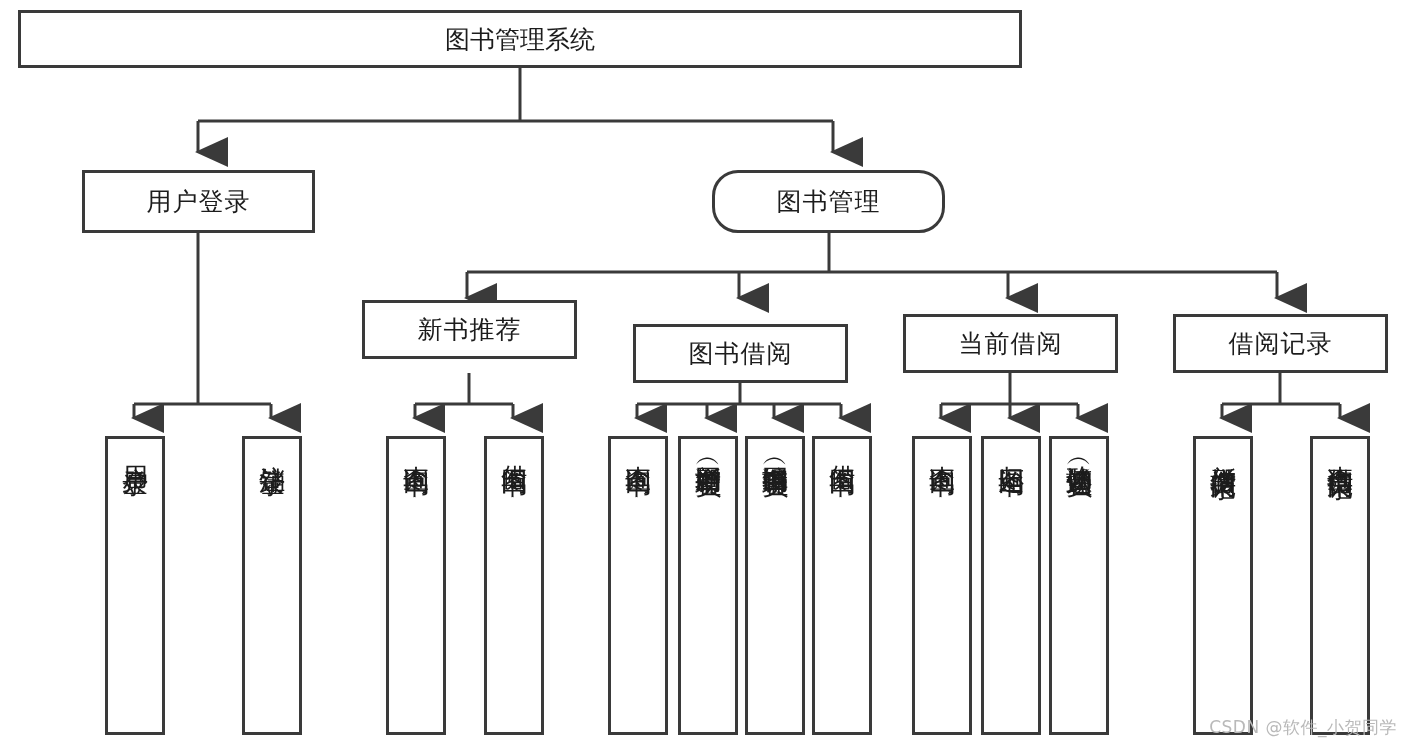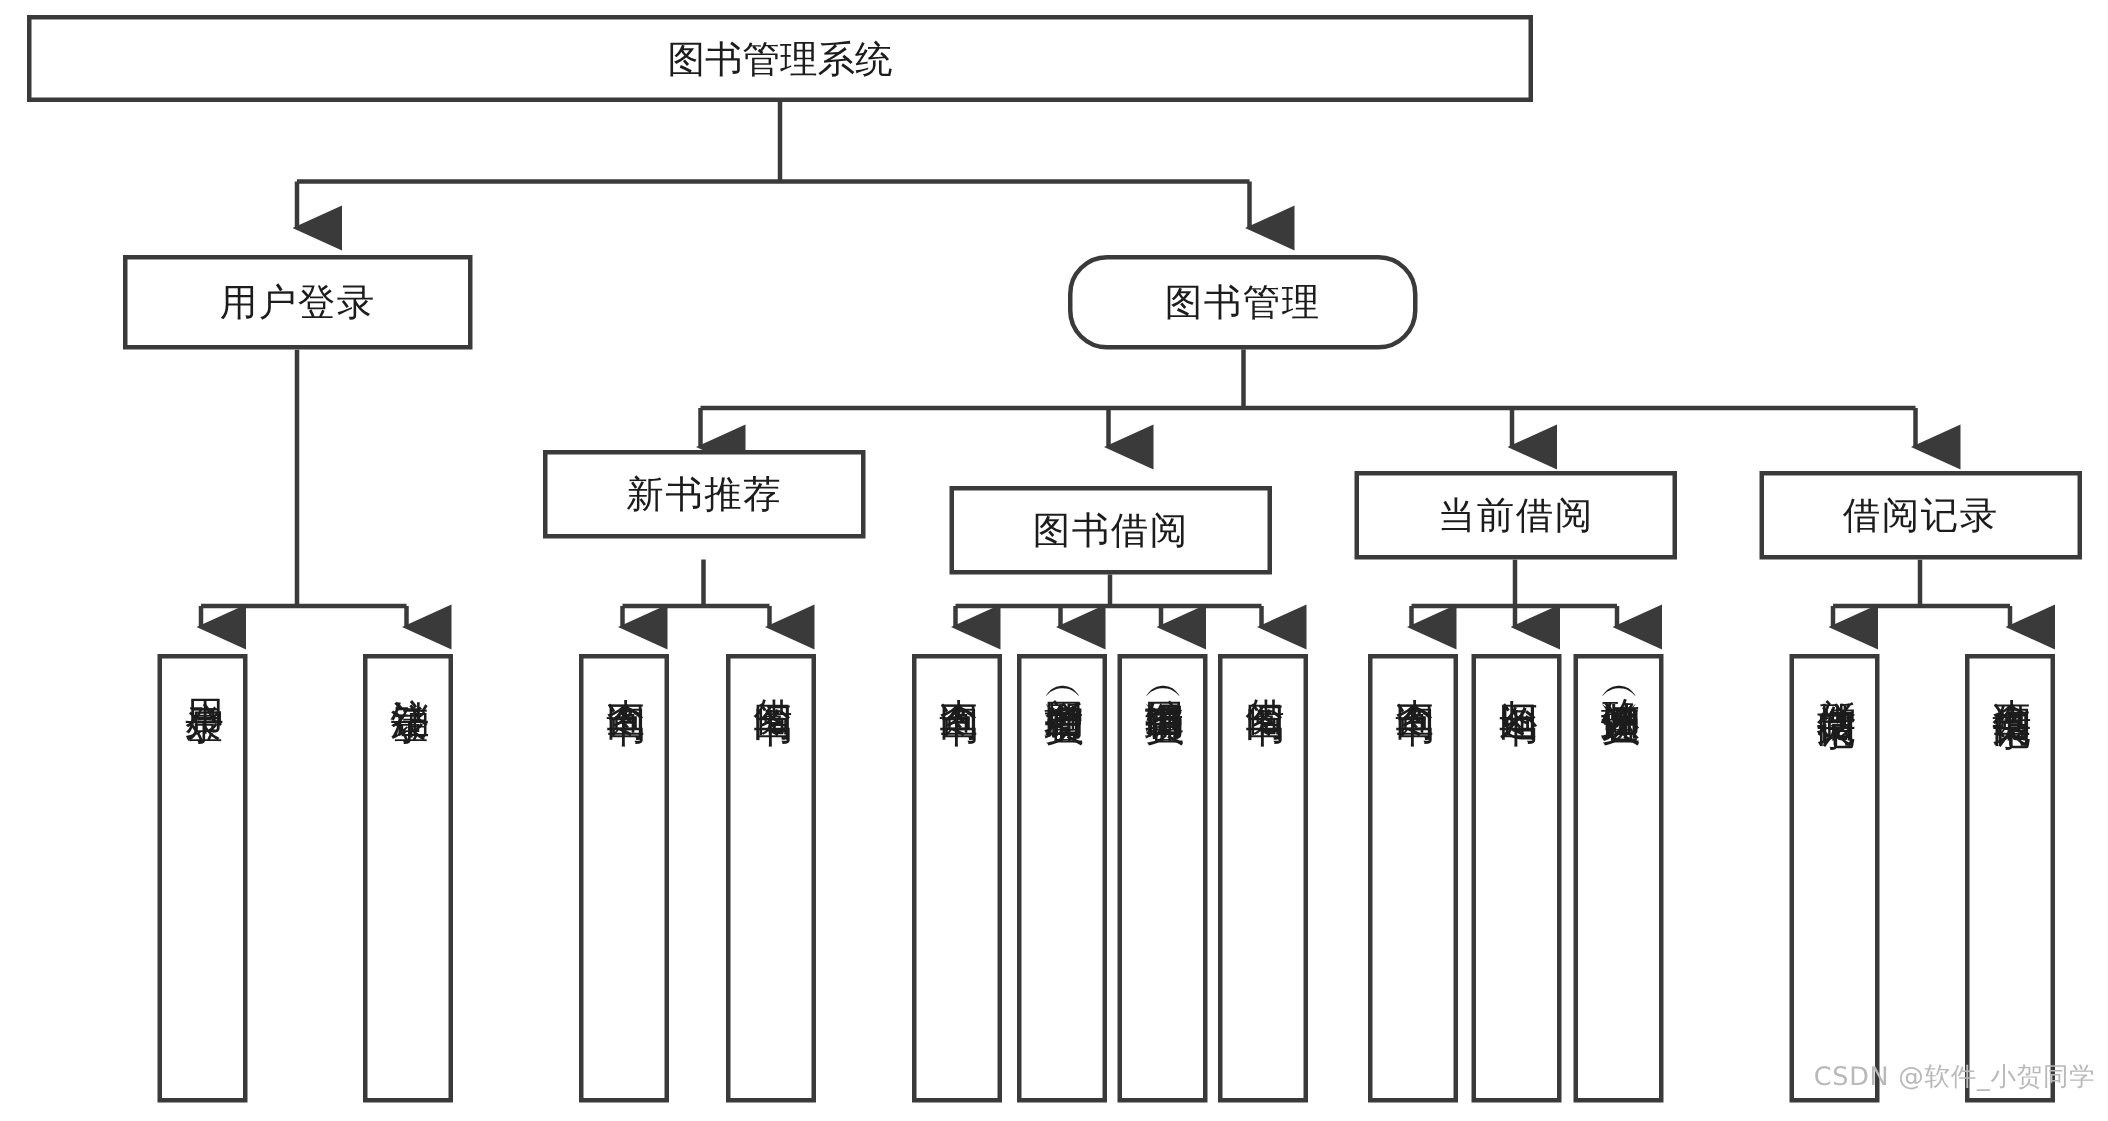--- a/index.html
+++ b/index.html
@@ -56,21 +56,21 @@
     letter-spacing: 2px;
     white-space: nowrap;
     color: #1c1c1c;
   }
   .leaf.tall .vlabel {
     letter-spacing: 1px;
   }
   .watermark {
     position: absolute;
     right: 8px;
-    bottom: 18px;
+    bottom: 8px;
     font-size: 17px;
     color: #b9b9b9;
     letter-spacing: 0.5px;
     white-space: nowrap;
   }
 </style>
 </head>
 <body>
 
 <div id="canvas">

